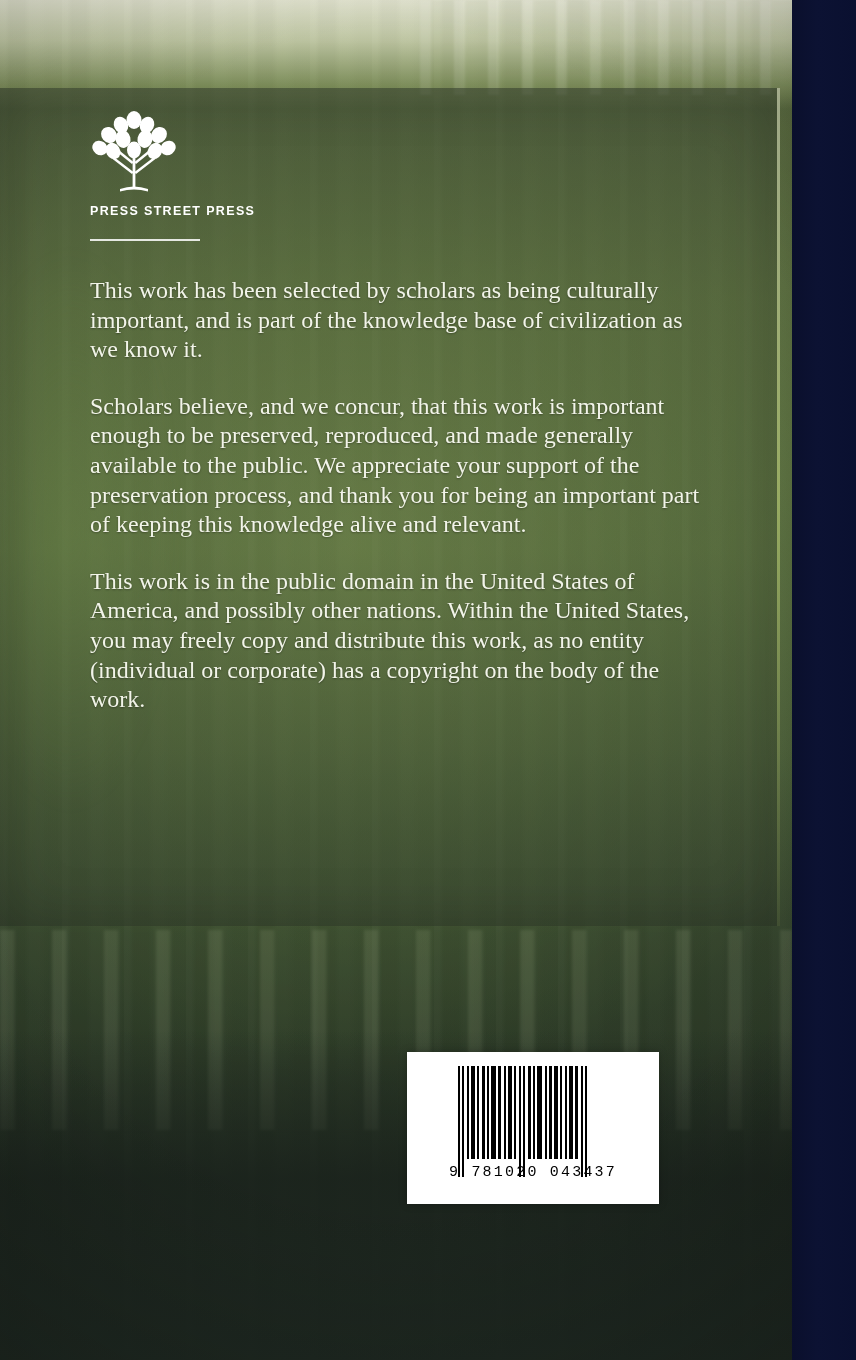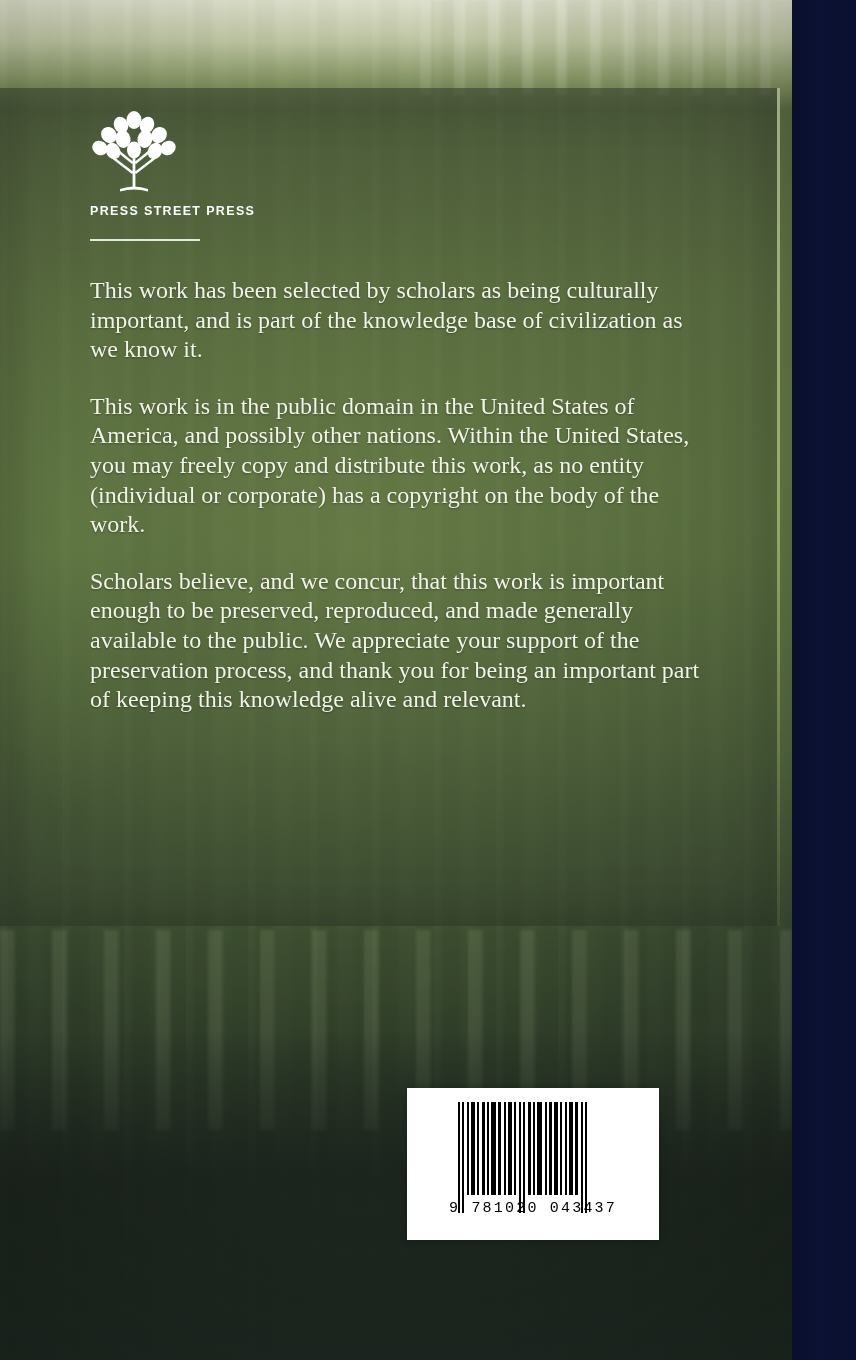--- a/index.html
+++ b/index.html
@@ -177,21 +177,20 @@
 
   
   .barcode {
     position: absolute;
     left: 407px;
     top: 1052px;
     width: 252px;
     height: 152px;
     background: #ffffff;
     box-shadow: 0 0 8px rgba(0,0,0,0.25);
-    margin-top: 36px;
   }
   .bars {
     position: absolute;
     left: 51px;
     top: 14px;
     height: 93px;
     width: 160px;
     display: flex;
     align-items: stretch;
   }
@@ -255,22 +254,22 @@
             <path d="M30 79 q14 -5 28 0 l0 2.6 q-14 -4.2 -28 0 Z"></path>
           </g>
         </svg>
       </span>
       <div class="press-name">PRESS STREET PRESS</div>
       <div class="rule"></div>
     </div>
 
     <div class="copy">
       <p>This work has been selected by scholars as being culturally important, and is part of the knowledge base of civilization as we know it.</p>
+      <p>Scholars believe, and we concur, that this work is important enough to be preserved, reproduced, and made generally available to the public. We appreciate your support of the preservation process, and thank you for being an important part of keeping this knowledge alive and relevant.</p>
       <p>This work is in the public domain in the United States of America, and possibly other nations. Within the United States, you may freely copy and distribute this work, as no entity (individual or corporate) has a copyright on the body of the work.</p>
-      <p>Scholars believe, and we concur, that this work is important enough to be preserved, reproduced, and made generally available to the public. We appreciate your support of the preservation process, and thank you for being an important part of keeping this knowledge alive and relevant.</p>
     </div>
   </div>
 
   <div class="barcode">
     <div class="bars">
       <i class="t" style="width:2px"></i>
         <i style="width:2px;background:transparent"></i>
         <i class="t" style="width:2px"></i>
       <i style="width:3px;background:transparent"></i>
       <i style="width:2px"></i>

